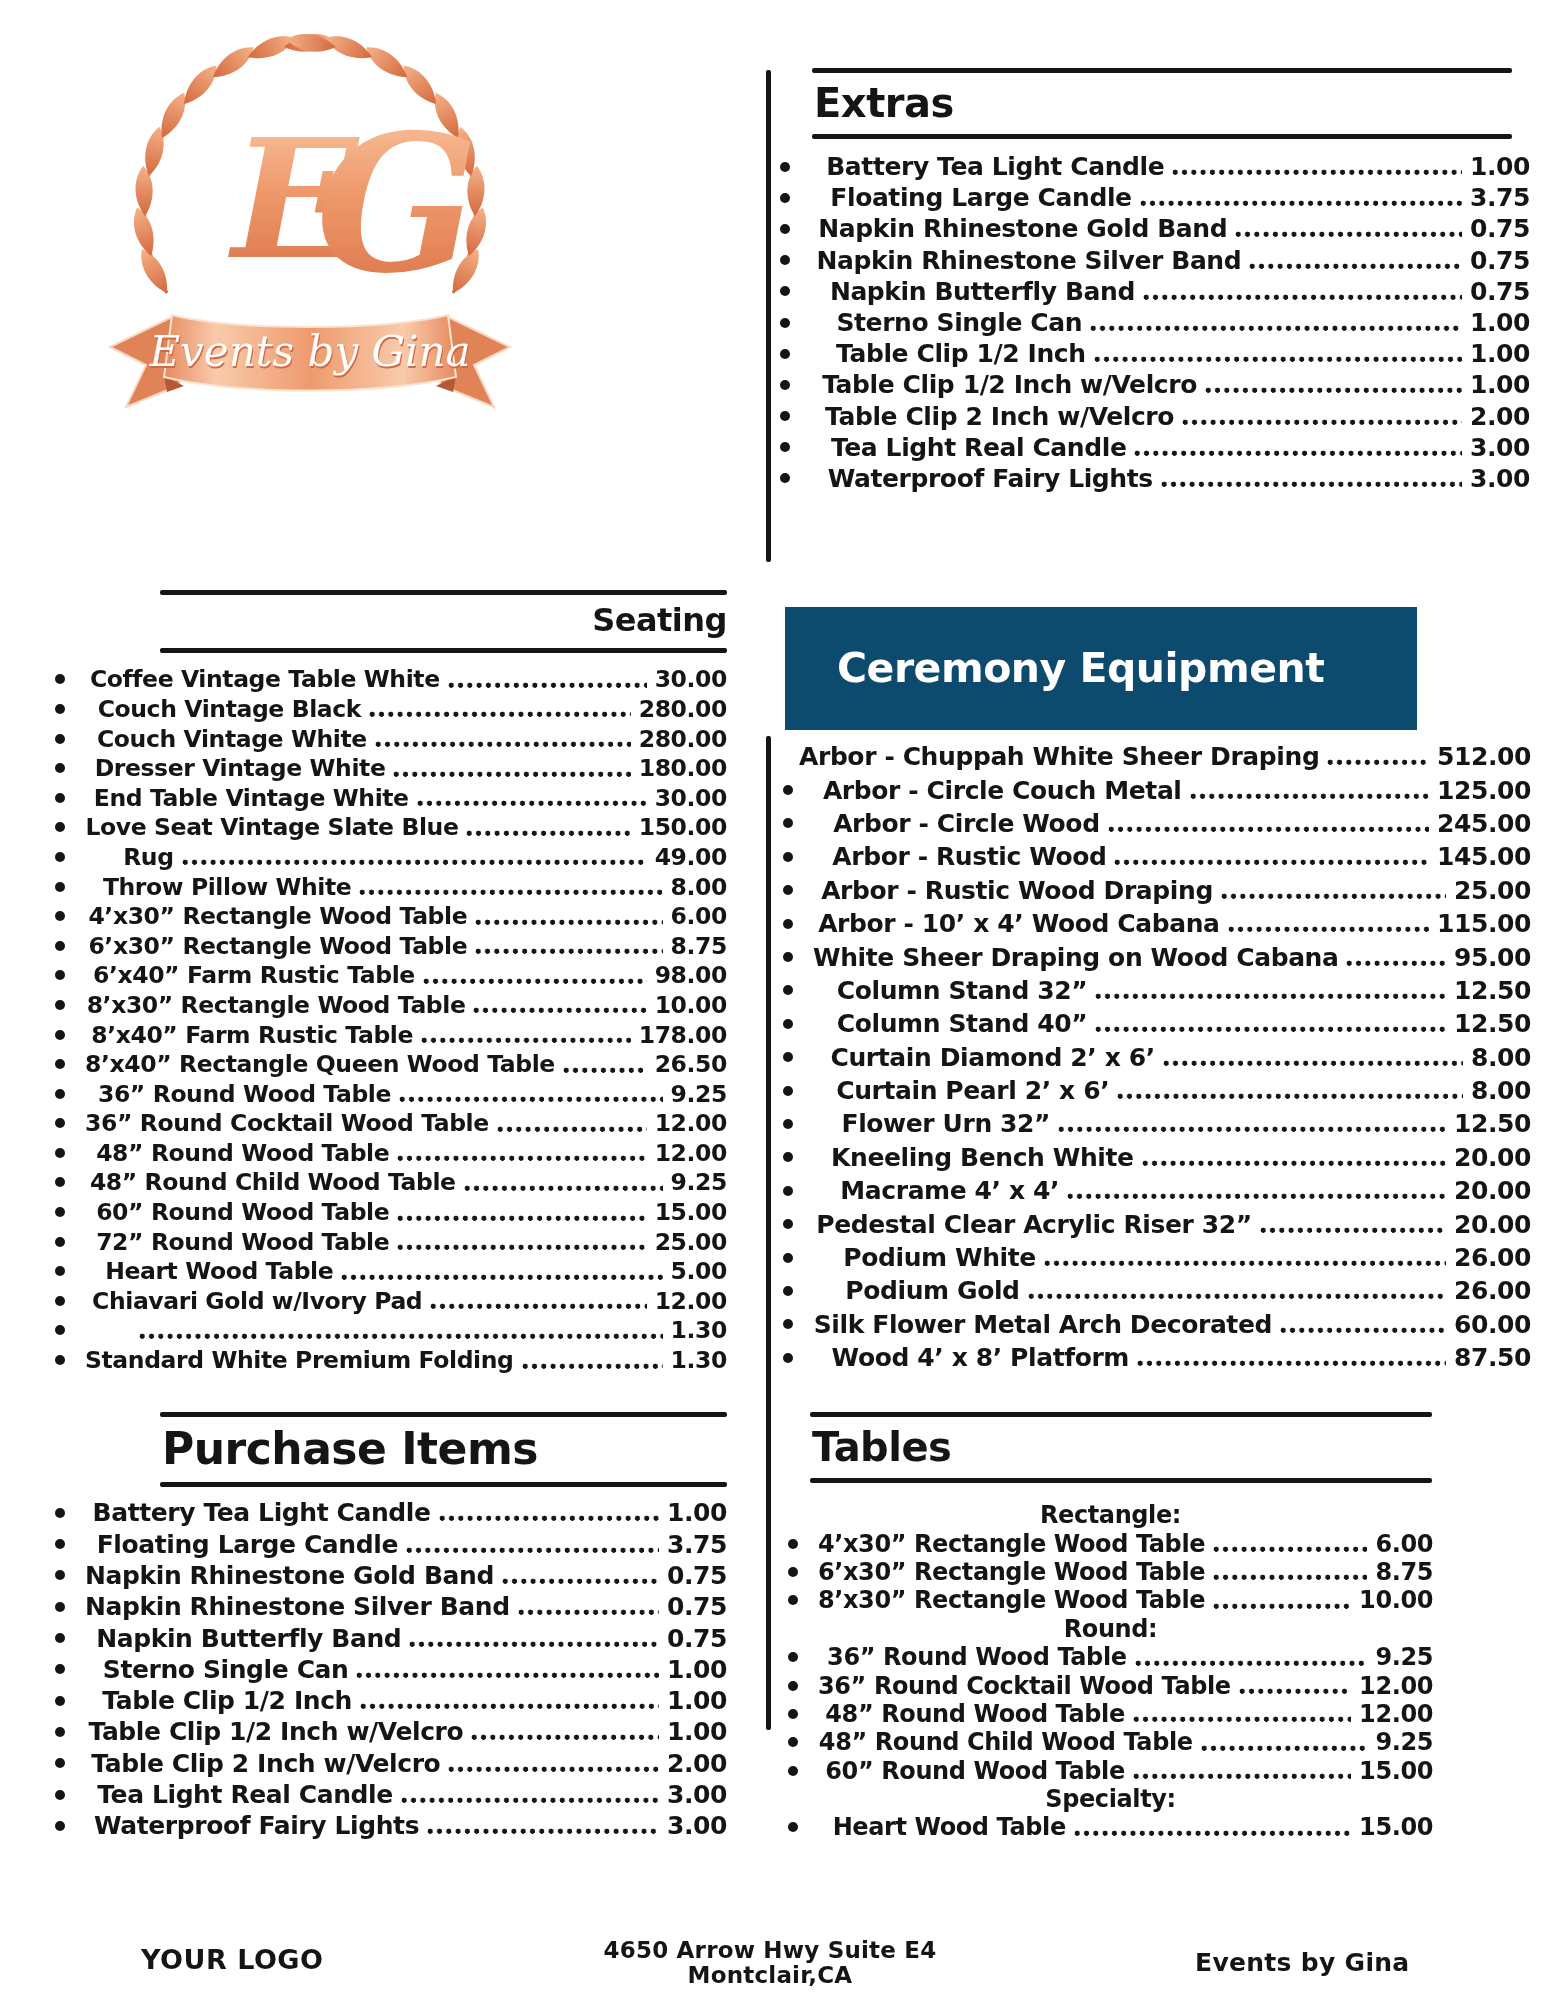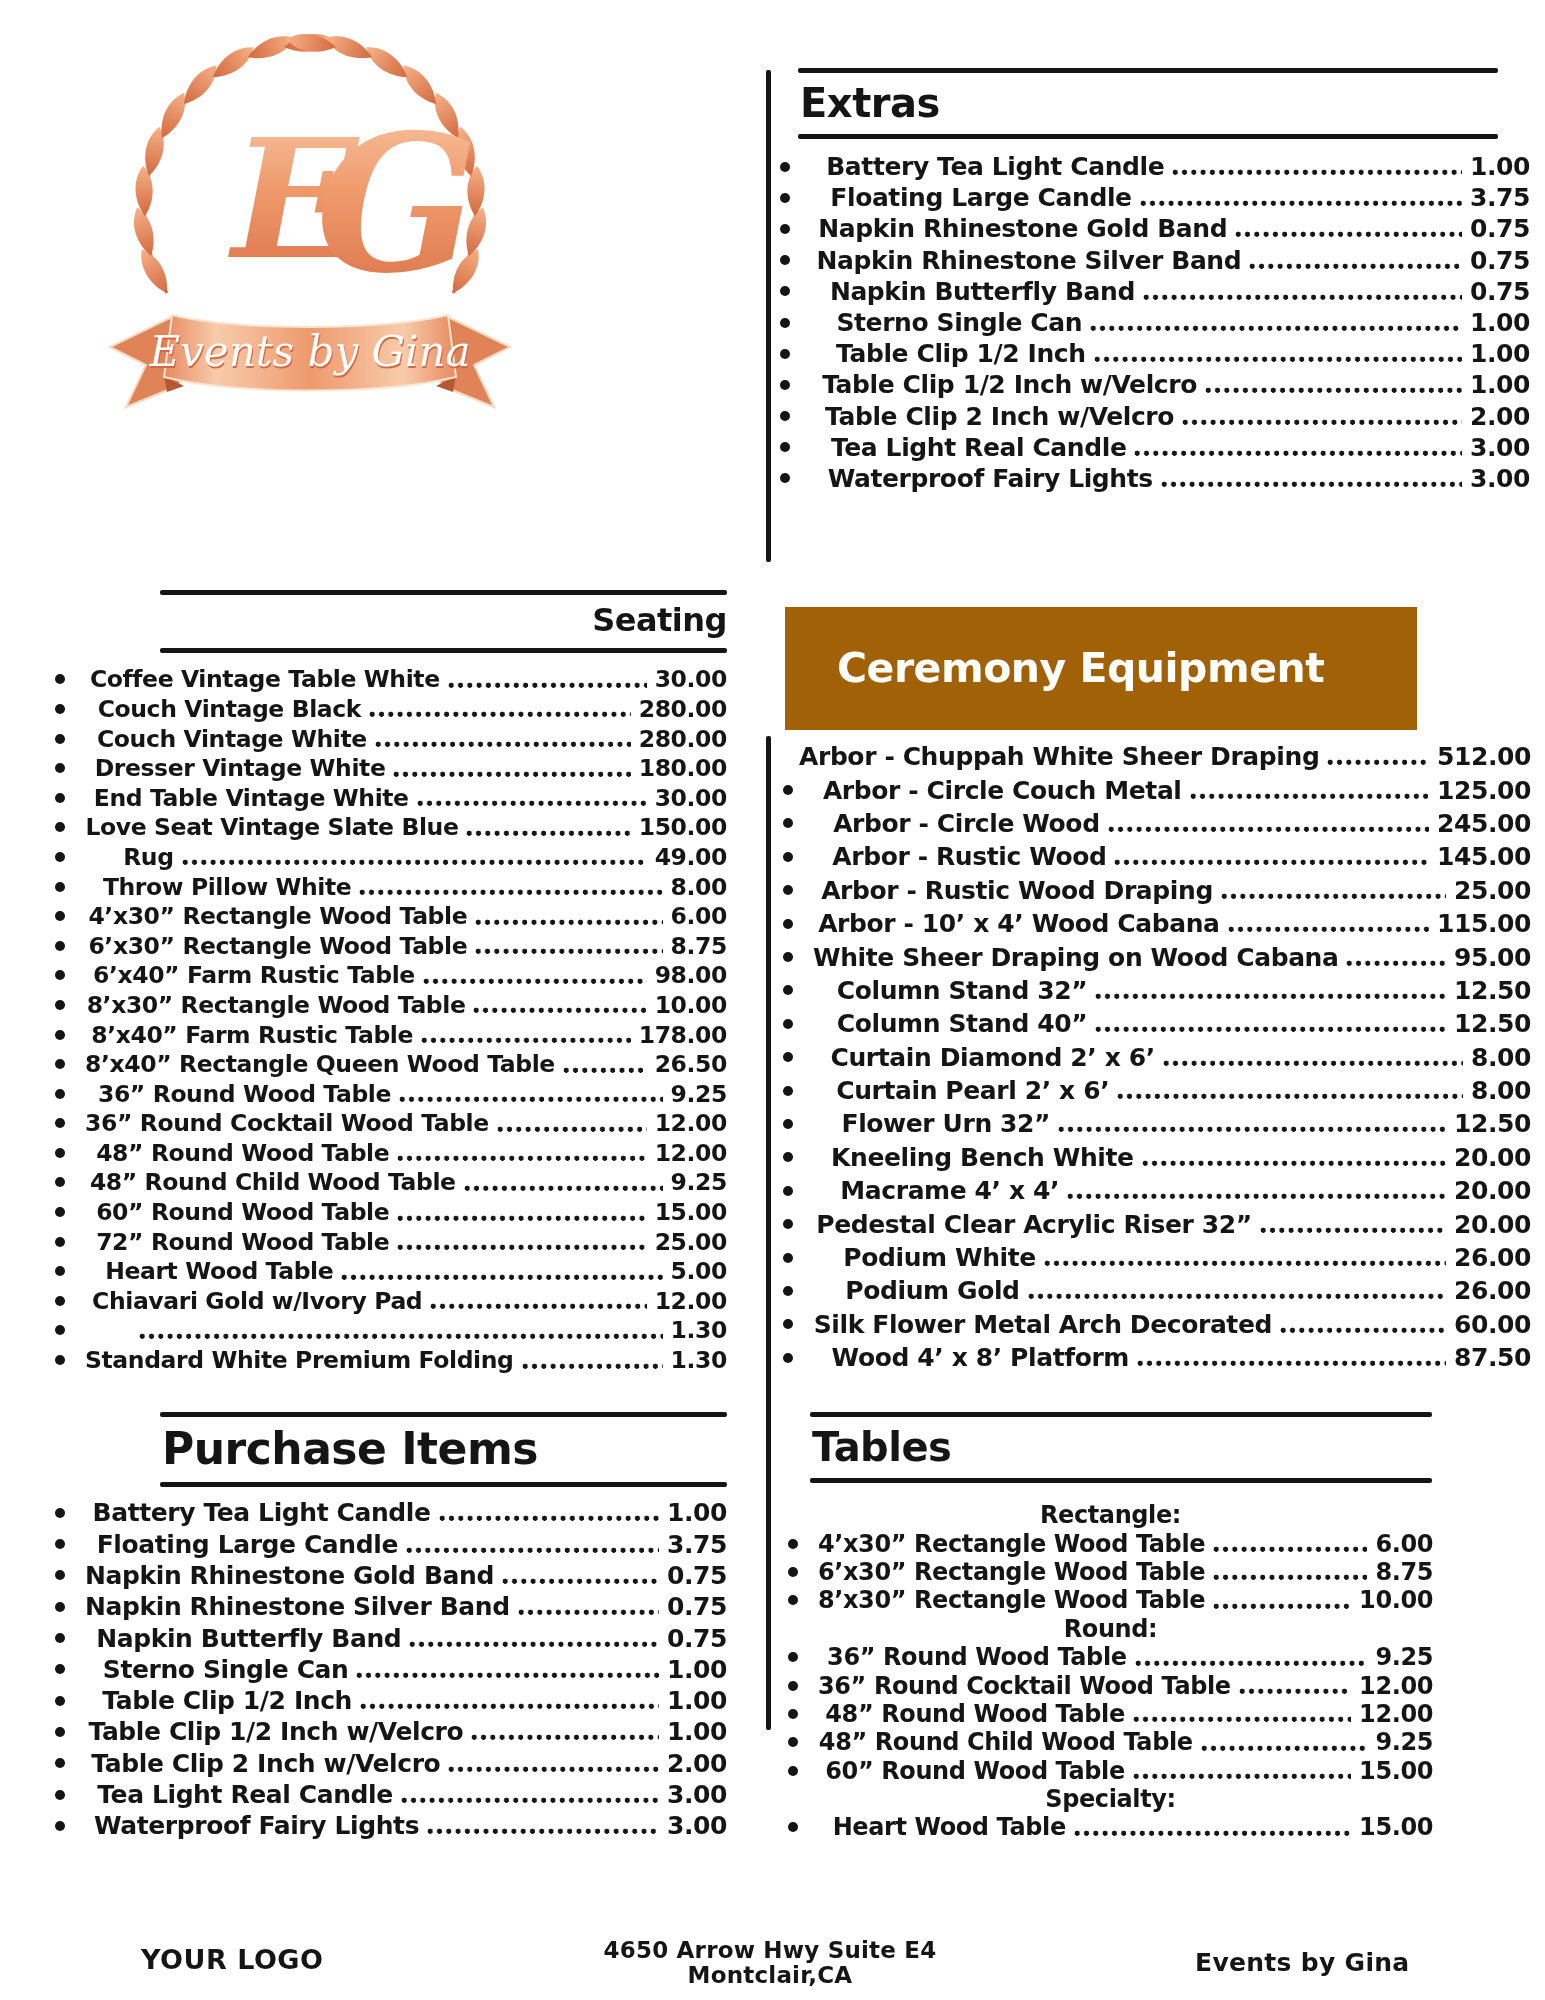--- a/index.html
+++ b/index.html
@@ -17,30 +17,30 @@
   .sp{flex:1 1 0;min-width:20px;}
   .nm{flex:none;font-weight:800;letter-spacing:-0.4px;white-space:nowrap;}
   .dots{flex:8 1 0;height:7px;transform:translateY(6px);margin:0 8px;
         background-image:radial-gradient(circle at 3.2px 3.2px,#151515 2.3px,rgba(0,0,0,0) 2.9px);
         background-size:9.3px 7px;background-repeat:repeat-x;}
   .pr{flex:none;font-weight:800;letter-spacing:-0.4px;white-space:nowrap;}
   .row.featured .sp{flex:0 0 16px;min-width:16px;}
 
   
   #sec-extras{position:absolute;left:780px;top:68px;width:750px;}
-  #sec-extras .sechead{width:700px;margin-left:18px;}
+  #sec-extras .sechead{width:700px;margin-left:32px;}
   #sec-extras .htitle{font-size:40px;}
   #sec-extras .list{margin-top:12px;}
   #sec-extras .row{height:31.2px;font-size:25px;}
   #sec-extras .nm,#sec-extras .pr{font-size:25px;}
 
   #vrule-a{position:absolute;left:766px;top:70px;width:5px;height:492px;background:#151515;border-radius:2px;}
   #vrule-b{position:absolute;left:766px;top:736px;width:5px;height:994px;background:#151515;border-radius:2px;}
 
-  #bar-ceremony{position:absolute;left:785px;top:607px;width:632px;height:123px;background:#a16207;}
+  #bar-ceremony{position:absolute;left:785px;top:607px;width:632px;height:123px;background:#0c4a6e;}
   #bar-ceremony .bartitle{color:#fff;font-weight:800;font-size:41px;letter-spacing:-0.5px;line-height:123px;padding-left:52px;}
 
   #sec-ceremony{position:absolute;left:783px;top:740px;width:748px;}
   #sec-ceremony .row{height:33.4px;font-size:25px;}
 
   #sec-seating{position:absolute;left:55px;top:590px;width:672px;}
   #sec-seating .sechead{width:567px;margin-left:105px;}
   #sec-seating .htitle{font-size:32px;text-align:right;}
   #sec-seating .list{margin-top:12px;}
   #sec-seating .row{height:29.6px;font-size:23.5px;}

